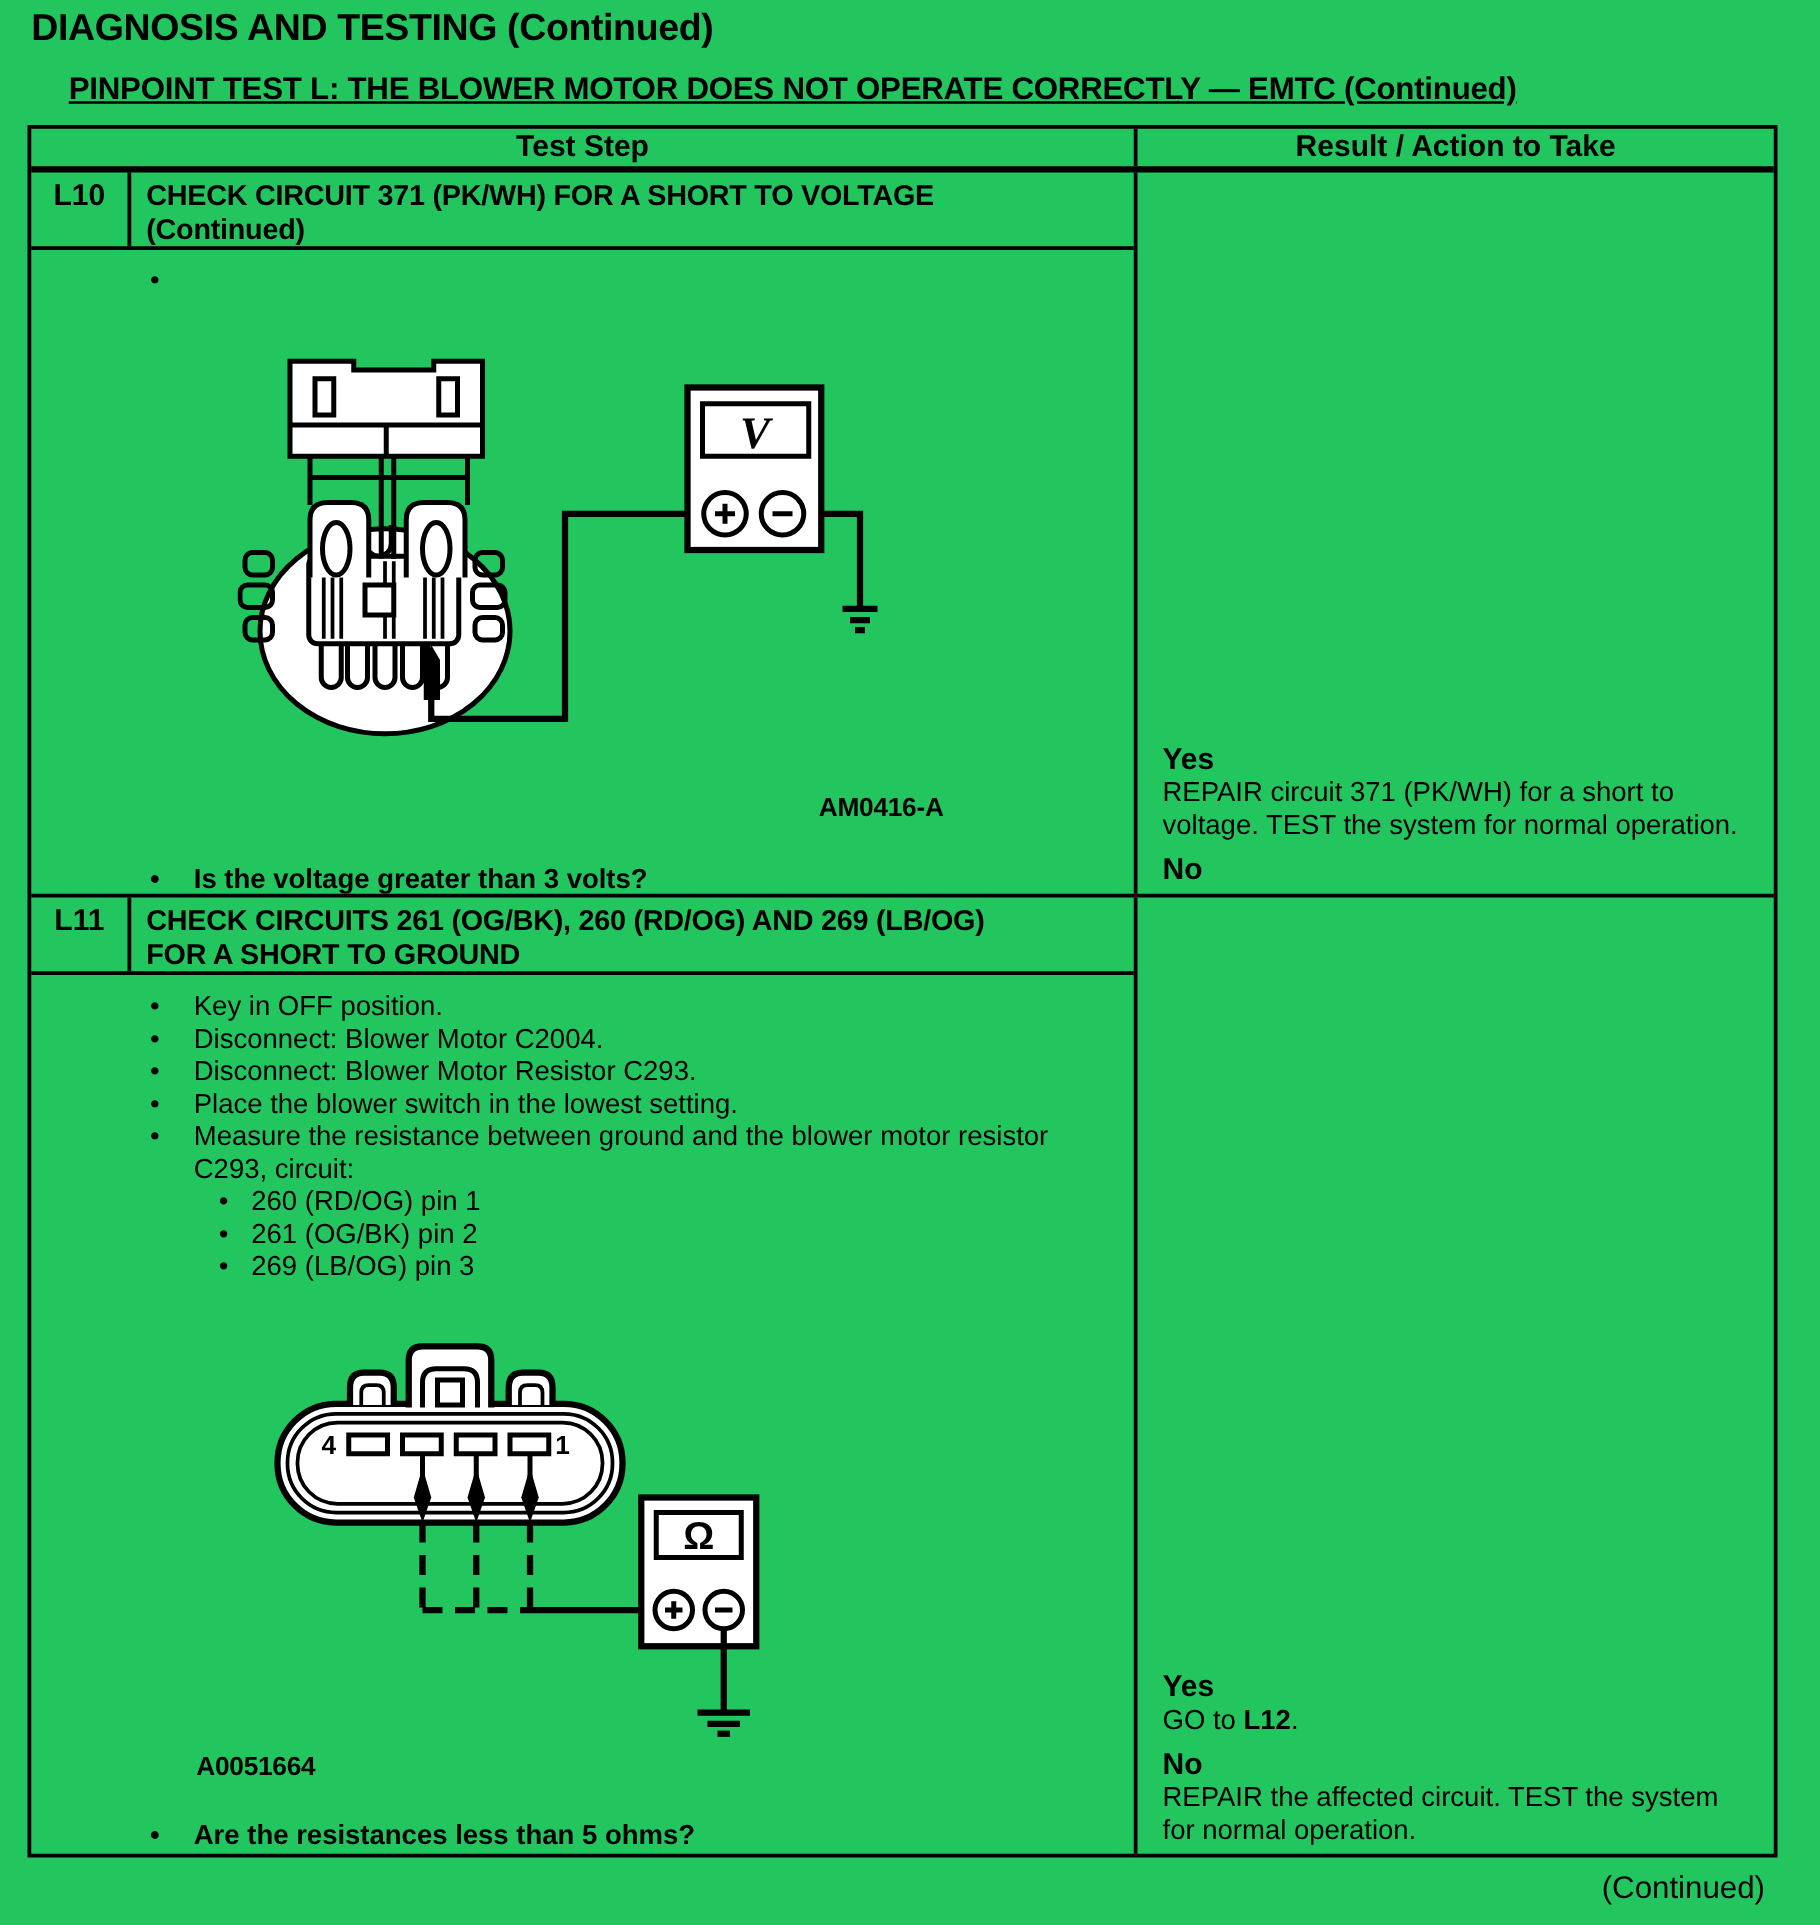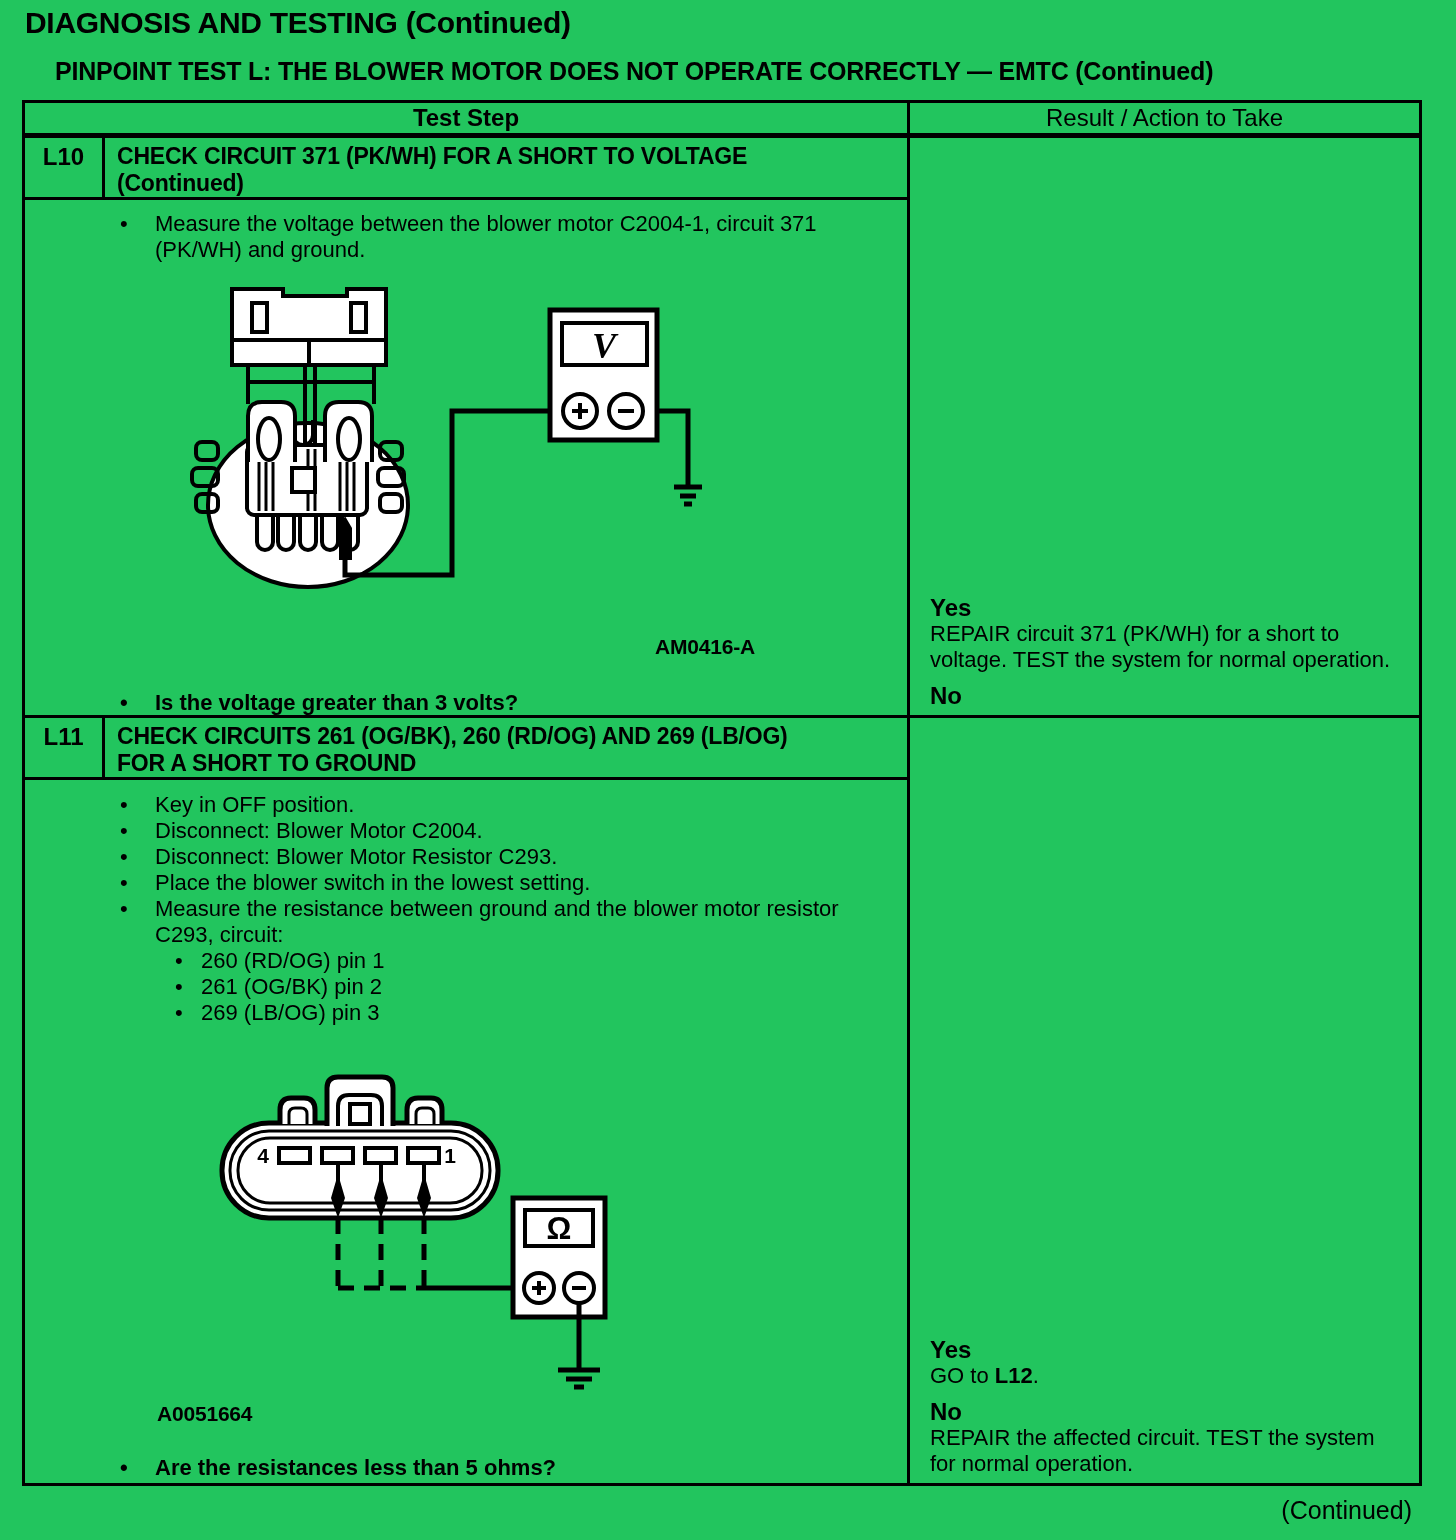--- a/index.html
+++ b/index.html
@@ -1,27 +1,27 @@
 <!DOCTYPE html>
 <html><head>
 <meta charset="utf-8">
 <style>
   * { margin:0; padding:0; box-sizing:border-box; }
   html,body { background:#fff; }
   body { width:1456px; height:1540px; font-family:"Liberation Sans", sans-serif; color:#000; position:relative; }
   .page { position:absolute; left:0; top:0; width:1456px; height:1540px; background:#22c55e; overflow:hidden; }
 
   .h1 { position:absolute; left:25px; top:6px; font-size:30px; font-weight:bold; letter-spacing:-0.3px; }
-  .h2 { position:absolute; left:55px; top:57px; font-size:25px; font-weight:bold; letter-spacing:-0.2px; }
+  .h2 { position:absolute; left:55px; top:57px; font-size:25px; font-weight:bold; letter-spacing:-0.2px;text-decoration:underline; }
 
   .pptable { position:absolute; left:22px; top:100px; width:1400px; height:1386px; border:3px solid #000; }
 
   .thead { position:absolute; left:0; top:0; width:1394px; height:35px; border-bottom:5px solid #000; display:flex; }
   .th-left  { width:885px; border-right:3px solid #000; display:flex; align-items:center; justify-content:center; font-weight:bold; font-size:24px; }
-  .th-right { flex:1; display:flex; align-items:center; justify-content:center; font-weight:normal; font-size:24px;border-radius:12px; }
+  .th-right { flex:1; display:flex; align-items:center; justify-content:center; font-weight:bold; font-size:24px;border-radius:12px; }
 
   .band { position:absolute; left:0; width:1394px; }
   .band-l10 { top:35px;  height:580px; border-bottom:3px solid #000; }
   .band-l11 { top:615px; height:765px; }
 
   .left-col  { position:absolute; left:0; top:0; width:885px; height:100%; border-right:3px solid #000; }
   .right-col { position:absolute; left:885px; top:0; right:0; bottom:0; display:flex; flex-direction:column;
                justify-content:flex-end; padding:0 20px 6px 20px; font-size:22px; line-height:26px;margin-top:21px; }
 
   .title-strip { display:flex; height:62px; border-bottom:3px solid #000; }
@@ -72,21 +72,20 @@
         <div class="title-strip">
           <div class="id-cell">L10</div>
           <div class="title-cell">
             <div>CHECK CIRCUIT 371 (PK/WH) FOR A SHORT TO VOLTAGE</div>
             <div>(Continued)</div>
           </div>
         </div>
         <div class="body-cell">
           <div class="li abs" style="left:0;top:11px">
             <span class="mk">•</span>
-            <span>Measure the voltage between the blower motor C2004-1, circuit 371 (PK/WH) and ground.</span>
           </div>
 
           <svg class="fig" style="left:165px;top:82px" width="520" height="330" viewBox="0 0 520 330">
             <g fill="none" stroke="#000" stroke-width="4">
 
               <ellipse cx="118" cy="223" rx="100" ry="82" fill="#fff"></ellipse>
 
               <rect x="6" y="160" width="22" height="18" rx="6"></rect>
               <rect x="2" y="186" width="26" height="18" rx="6"></rect>
               <rect x="6" y="212" width="22" height="18" rx="6"></rect>

